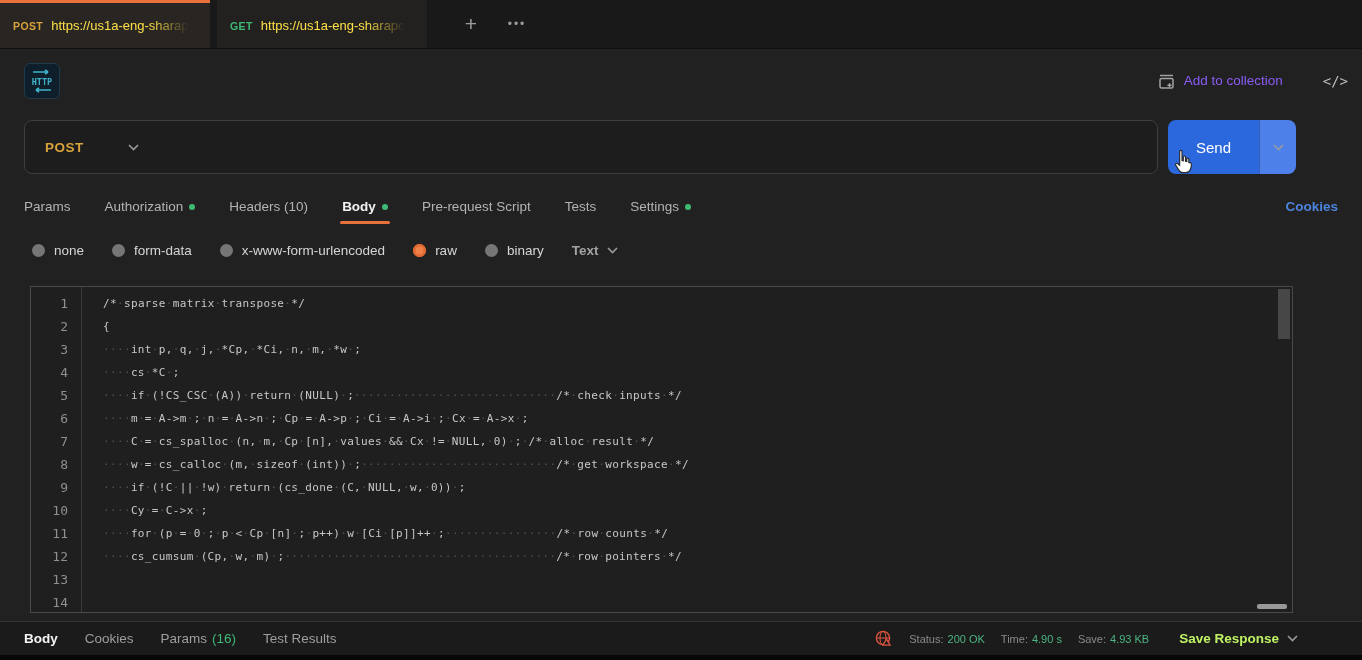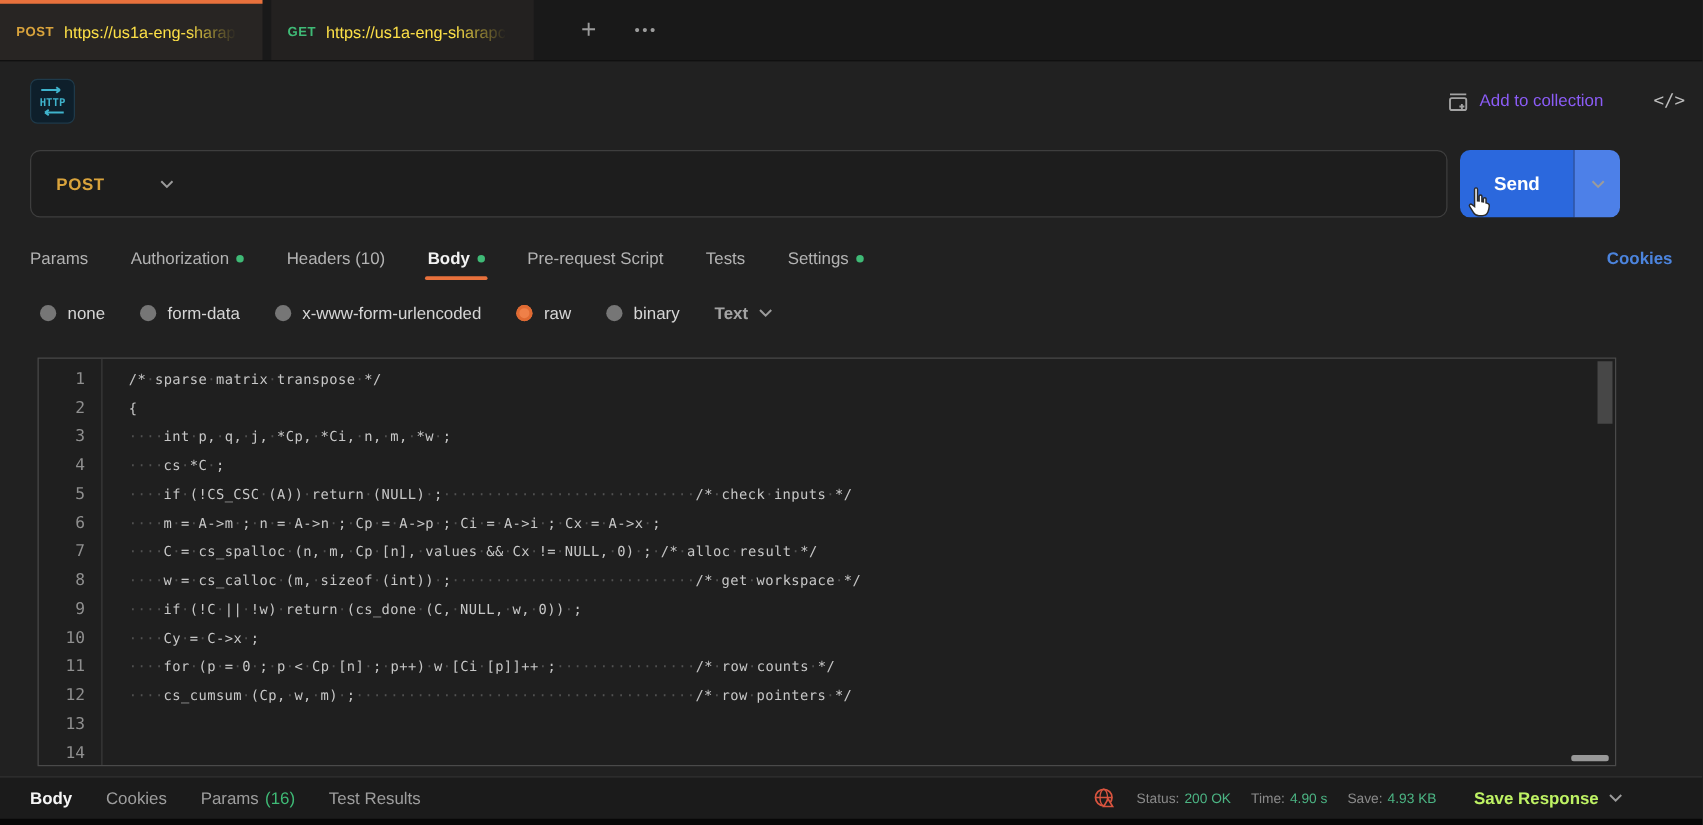--- a/index.html
+++ b/index.html
@@ -41,21 +41,21 @@
   .url-field { position:absolute; left:0; top:0; width:1134px; height:54px;
     background:#1d1d1d; border:1px solid #3e3e3e; border-radius:8px;
     display:flex; align-items:center; }
   .method-select { display:flex; align-items:center; gap:44px; padding:0 20px; cursor:pointer; }
   .method-select .m { color:#d9a33c; font-weight:bold; font-size:13.5px; letter-spacing:.5px; }
   .chev { color:#9b9b9b; }
   .url-input { flex:1; height:100%; background:transparent; border:none; outline:none;
     color:#d0d0d0; font-size:13.5px; }
   .send-btn { position:absolute; left:1144px; top:0; width:128px; height:54px; border-radius:8px;
     overflow:hidden; display:flex; cursor:pointer; }
-  .send-main { flex:1; background:#2b68dd; color:#fff; font-weight:bold; font-size:15px;
+  .send-main { flex:1; background:#2b68dd; color:#fff; font-weight:normal; font-size:15px;
     display:flex; align-items:center; justify-content:center; }
   .send-caret { width:37px; background:#4d80e8; color:#dce7fb;
     display:flex; align-items:center; justify-content:center; border-left:1px solid rgba(10,30,80,.35); }
   .cursor { position:absolute; left:1146px; top:28px; pointer-events:none; z-index:50; }
 
   
   .req-tabs { position:absolute; top:188px; left:24px; right:24px; height:36px;
     display:flex; align-items:center; gap:34px; }
   .rtab { position:relative; display:flex; align-items:center; gap:6px; height:36px;
     font-size:13.5px; color:#b3b3b3; cursor:pointer; }

